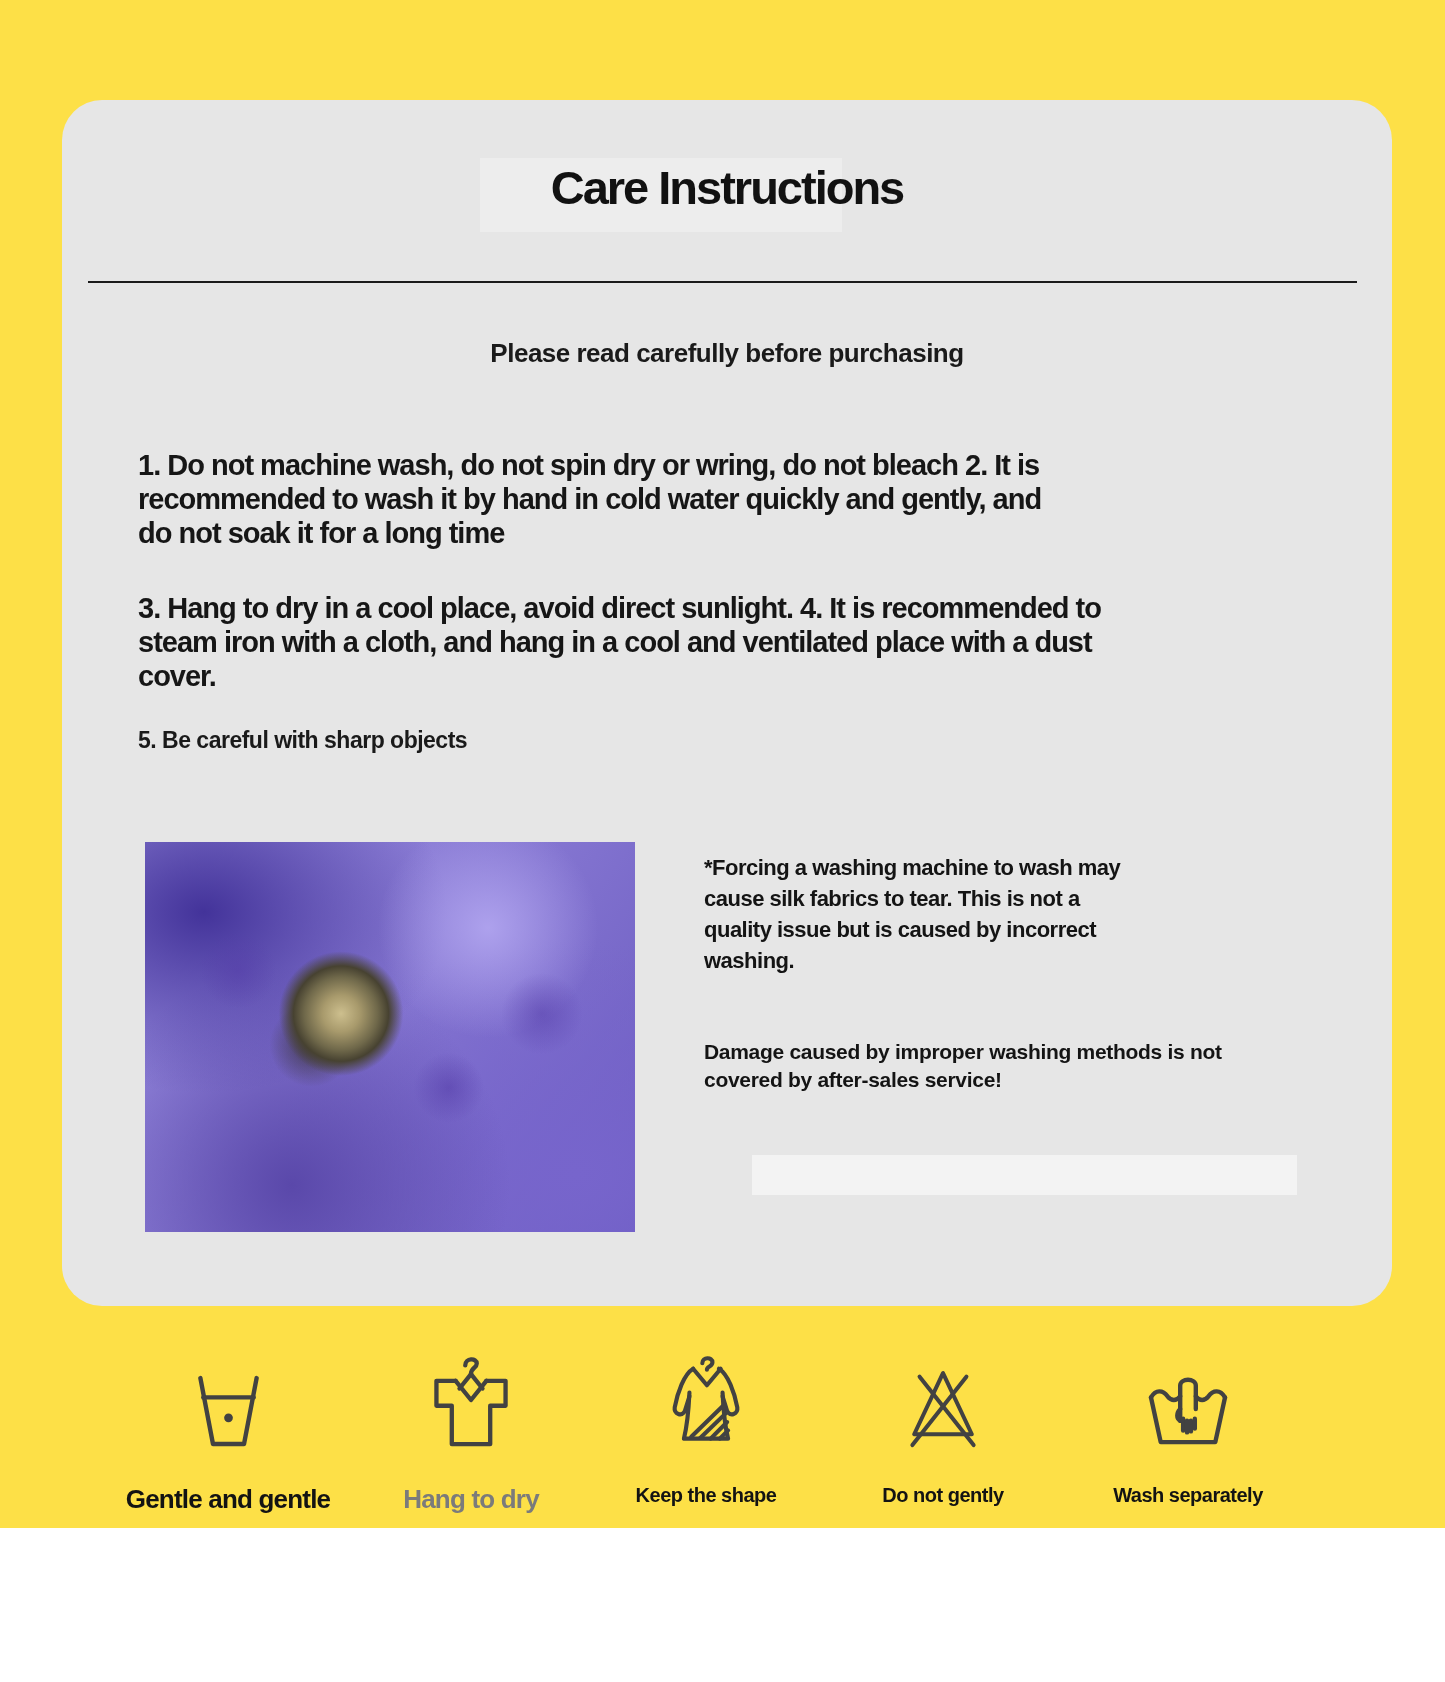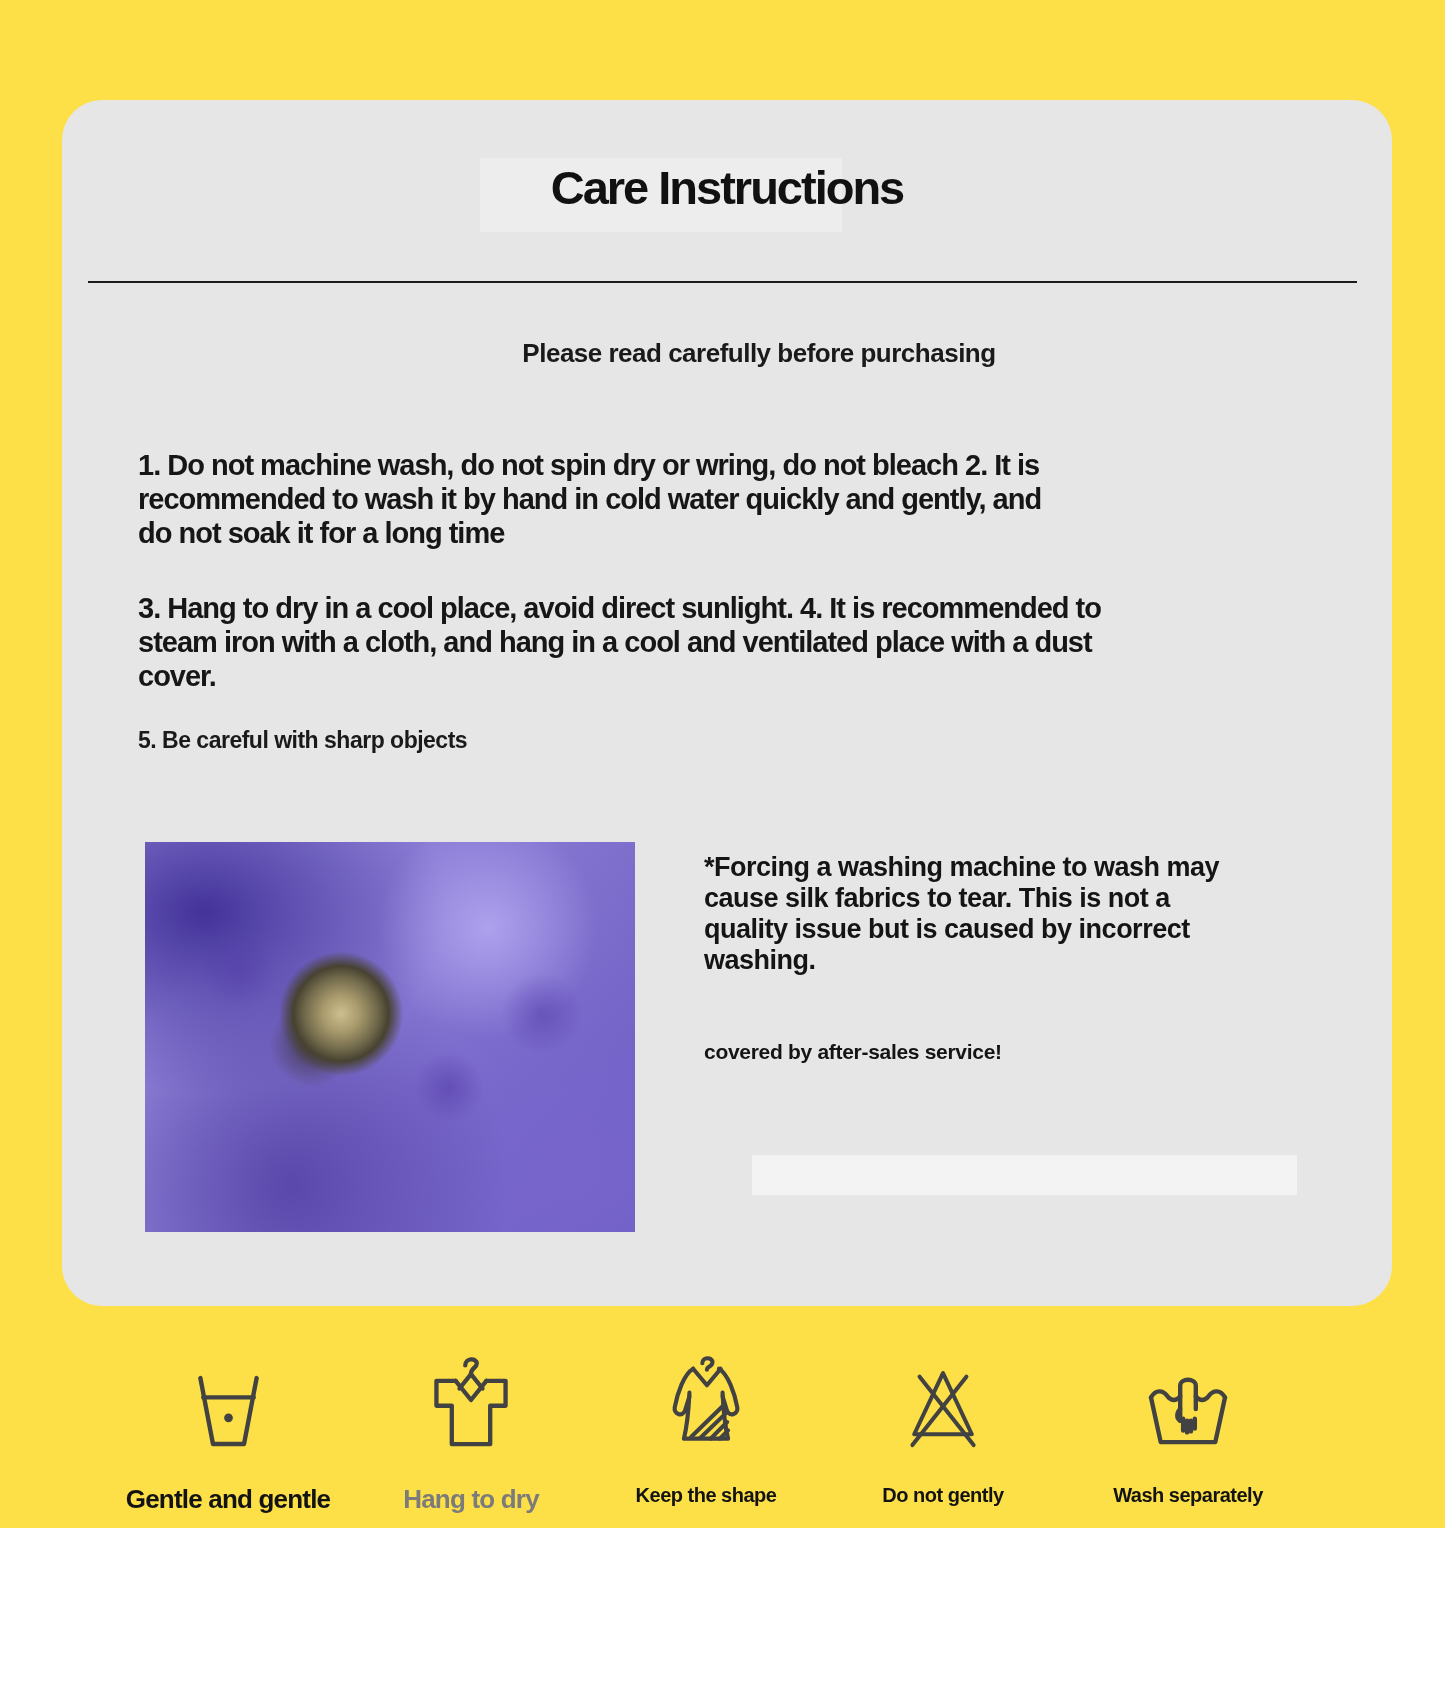--- a/index.html
+++ b/index.html
@@ -17,21 +17,21 @@
   }
   .page-title{
     position:absolute;left:0;top:60px;width:1330px;text-align:center;
     font-size:47px;font-weight:bold;letter-spacing:-2px;color:#111;
   }
   .divider{
     position:absolute;left:26px;top:181px;width:1269px;height:2px;background:#1b1b1b;
   }
   .subtitle{
     position:absolute;left:0;top:238px;width:1330px;text-align:center;
-    font-size:26px;font-weight:bold;letter-spacing:-0.5px;margin-left:32px;
+    font-size:26px;font-weight:bold;letter-spacing:-0.5px;
   }
   .para{
     position:absolute;left:76px;font-size:29px;font-weight:bold;
     line-height:34px;letter-spacing:-1px;color:#161616;
   }
   .para1{top:348px;}
   .para2{top:491px;}
   .note5{
     position:absolute;left:76px;top:627px;font-size:23px;font-weight:bold;letter-spacing:-0.5px;
   }
@@ -44,21 +44,21 @@
       radial-gradient(circle at 62% 63%, rgba(84,60,168,0.55) 0%, rgba(84,60,168,0) 9%),
       radial-gradient(circle at 19% 33%, rgba(84,60,168,0.5) 0%, rgba(84,60,168,0) 8%),
       radial-gradient(circle at 81% 44%, rgba(84,60,168,0.5) 0%, rgba(84,60,168,0) 9%),
       radial-gradient(circle at 70% 22%, rgba(178,166,240,0.9) 0%, rgba(178,166,240,0) 24%),
       radial-gradient(ellipse at 12% 18%, #43339a 0%, rgba(67,51,154,0) 40%),
       radial-gradient(ellipse at 30% 88%, #5a48aa 0%, rgba(90,72,170,0) 45%),
       radial-gradient(ellipse at 88% 85%, #7765cc 0%, rgba(119,101,204,0) 50%),
       linear-gradient(125deg, #9a8ee0 0%, #8374d0 55%, #6a5ac0 100%);
   }
   .warn-main{
-    position:absolute;left:642px;top:752px;font-size:27px;font-weight:bold;
+    position:absolute;left:642px;top:752px;font-size:22px;font-weight:bold;
     line-height:31px;letter-spacing:-0.5px;color:#141414;
   }
   .warn-small{
     position:absolute;left:642px;top:938px;font-size:21px;font-weight:bold;
     line-height:28px;letter-spacing:-0.3px;color:#141414;
   }
   .light-box{
     position:absolute;left:690px;top:1055px;width:545px;height:40px;
     background:rgba(255,255,255,0.5);
   }
@@ -103,20 +103,21 @@
     <div class="fabric"></div>
 
     <div class="warn-main">
       <div>*Forcing a washing machine to wash may</div>
       <div>cause silk fabrics to tear. This is not a</div>
       <div>quality issue but is caused by incorrect</div>
       <div>washing.</div>
     </div>
 
     <div class="warn-small">
+      <div>Damage caused by improper washing methods is not</div>
       <div>covered by after-sales service!</div>
     </div>
 
     <div class="light-box"></div>
   </div>
 
   <div class="symbol s1">
     <div class="icon-area">
       <svg width="97" height="74" viewBox="0 0 100 76" fill="none" stroke="#424242" stroke-width="4.5" stroke-linecap="round" stroke-linejoin="round">
         <path d="M21 4 L34 72 L66 72 L79 4"></path>

